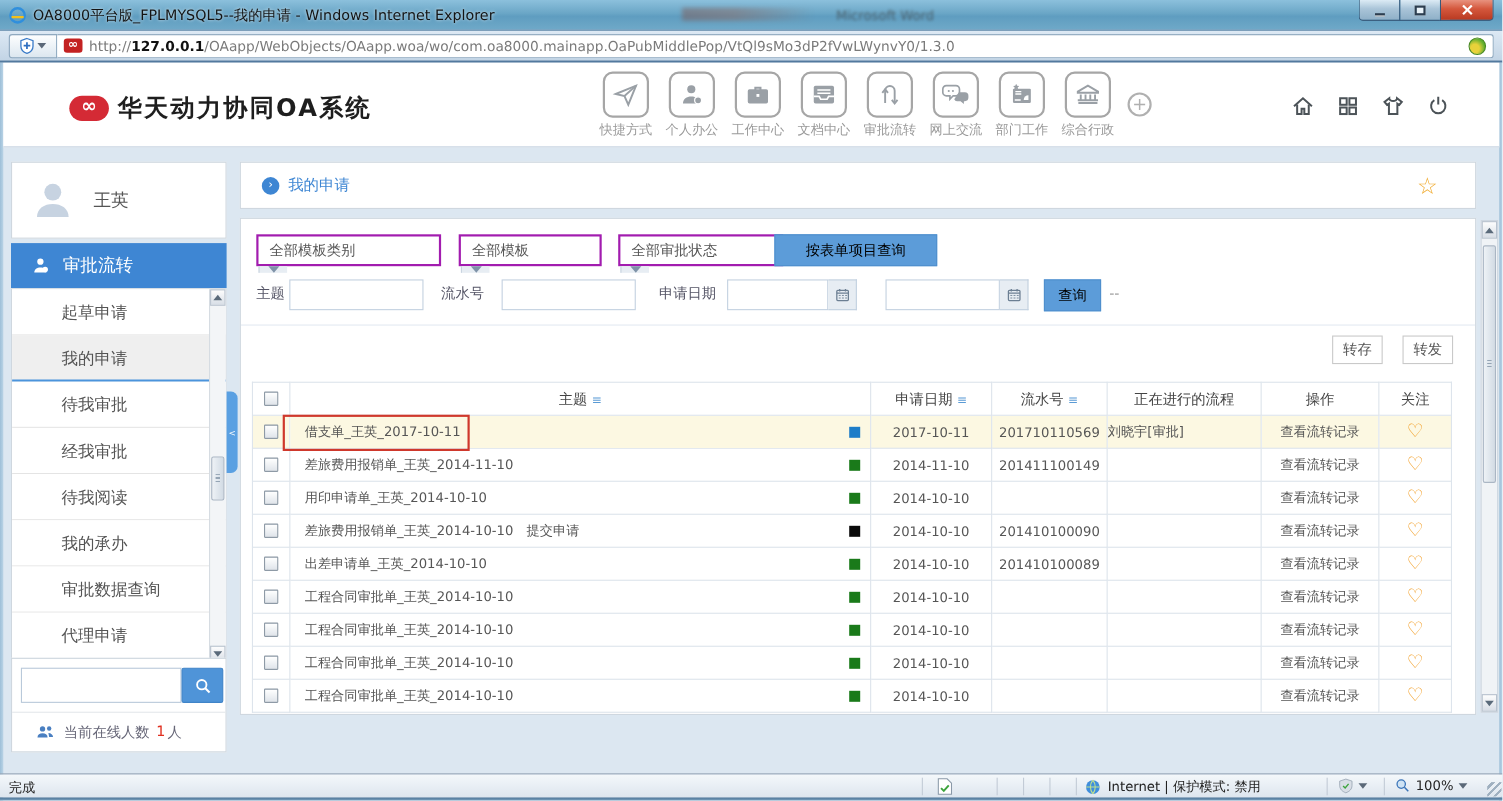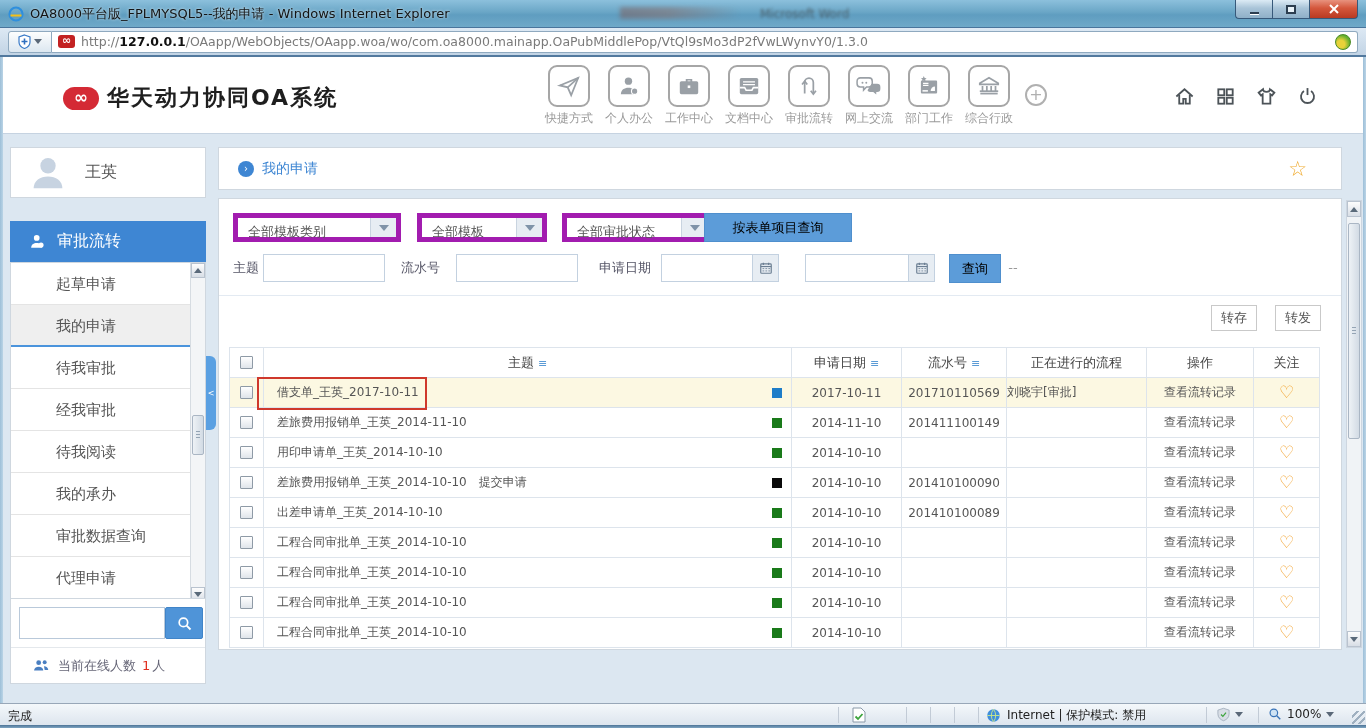--- a/index.html
+++ b/index.html
@@ -58,21 +58,21 @@
     display:flex; align-items:center; justify-content:center; }
   .nav-ico svg { stroke:#9aa0a6; fill:none; stroke-width:1.6; }
   .nav-label { font-size:12px; color:#9a9a9a; white-space:nowrap; }
   #nav-plus { position:absolute; left:1022px; top:27px; width:22px; height:22px; border:2px solid #b0b0b0;
     border-radius:50%; color:#b0b0b0; font-size:16px; line-height:18px; text-align:center; }
   #quick-icons { position:absolute; left:1170px; top:28px; display:flex; gap:18px; }
   #quick-icons svg { stroke:#4c5358; fill:none; stroke-width:1.9; }
 
   
   .panel { position:absolute; background:#fff; border:1px solid #cfd7df; }
-  #user-card { left:10px; top:147px; width:196px; height:51px; display:flex; align-items:center; }
+  #user-card { left:10px; top:147px; width:196px; height:70px; display:flex; align-items:center; }
   #user-name { font-size:16px; color:#555; margin-left:14px; }
   #menu-header { position:absolute; left:10px; top:221px; width:196px; height:41px; background:#3e86d3;
     color:#fff; display:flex; align-items:center; font-size:16px; }
   #menu-header svg { margin:0 10px 0 18px; fill:#fff; }
   #menu-list { left:10px; top:262px; width:196px; height:341px; }
   .menu-item { height:42px; line-height:42px; padding-left:45px; font-size:15px; color:#555;
     border-bottom:1px solid #e4e4e4; background:#fff; cursor:pointer; }
   .menu-item.active { background:#efefef; border-bottom:2px solid #4b94dc; }
   #menu-scroll { position:absolute; right:0; top:0; bottom:0; width:15px; background:#f3f5f7; border-left:1px solid #d6dce2; }
   #collapse-tab { position:absolute; left:206px; top:356px; width:10px; height:74px; background:#5aa0e2;
@@ -89,21 +89,21 @@
 
   
   #crumb-bar { left:218px; top:147px; width:1124px; height:43px; display:flex; align-items:center; }
   #crumb-ico { width:16px; height:16px; border-radius:50%; background:#3e86d3; color:#fff; font-size:10px;
     line-height:15px; text-align:center; margin:0 8px 0 19px; }
   #crumb-label { font-size:14px; color:#3e86d3; }
   #fav-star { position:absolute; right:34px; top:9px; font-size:21px; color:#f0ac33; }
 
   
   #main-panel { left:218px; top:198px; width:1124px; height:452px; overflow:hidden; }
-  .dd { position:absolute; height:29px; border:5px solid #a21caf; background:#fff; display:flex; }
+  .dd { position:absolute; height:29px; border:2px solid #a21caf; background:#fff; display:flex;flex-direction:column; }
   .dd .txt { flex:1; font-size:13px; color:#555; line-height:27px; padding-left:10px; white-space:nowrap; }
   .dd .arrow { width:26px; background:#e7edf3; border-left:1px solid #c9d4e0; display:flex; align-items:center; justify-content:center; }
   .tri-down { width:0; height:0; border-left:5px solid transparent; border-right:5px solid transparent; border-top:6px solid #7f93a8; }
   .btn-blue { background:#5c9cd9; border:1px solid #4f8fcd; color:#000000; font-size:13px;
     display:flex; align-items:center; justify-content:center; position:absolute; cursor:pointer; }
   .flabel { position:absolute; font-size:13px; color:#556; line-height:28px; }
   .inp { position:absolute; height:28px; border:1px solid #c3d1e0; background:#fff; font-size:13px; padding:0 6px; color:#444; }
   .cal { position:absolute; width:26px; height:28px; background:#e7edf3; border:1px solid #c3d1e0; border-left:none;
     display:flex; align-items:center; justify-content:center; }
   #range-sep { position:absolute; left:786px; top:55px; width:16px; font-size:13px; color:#999; line-height:28px; text-align:center; }

